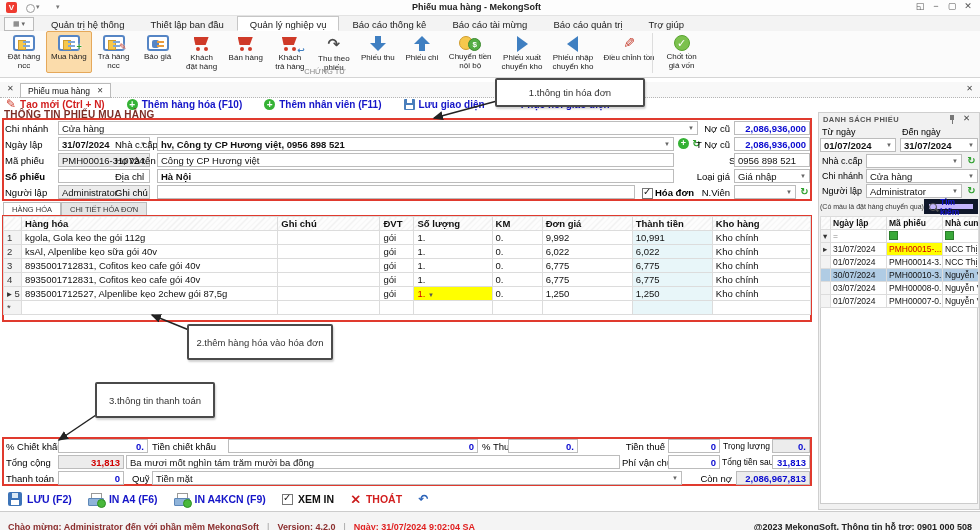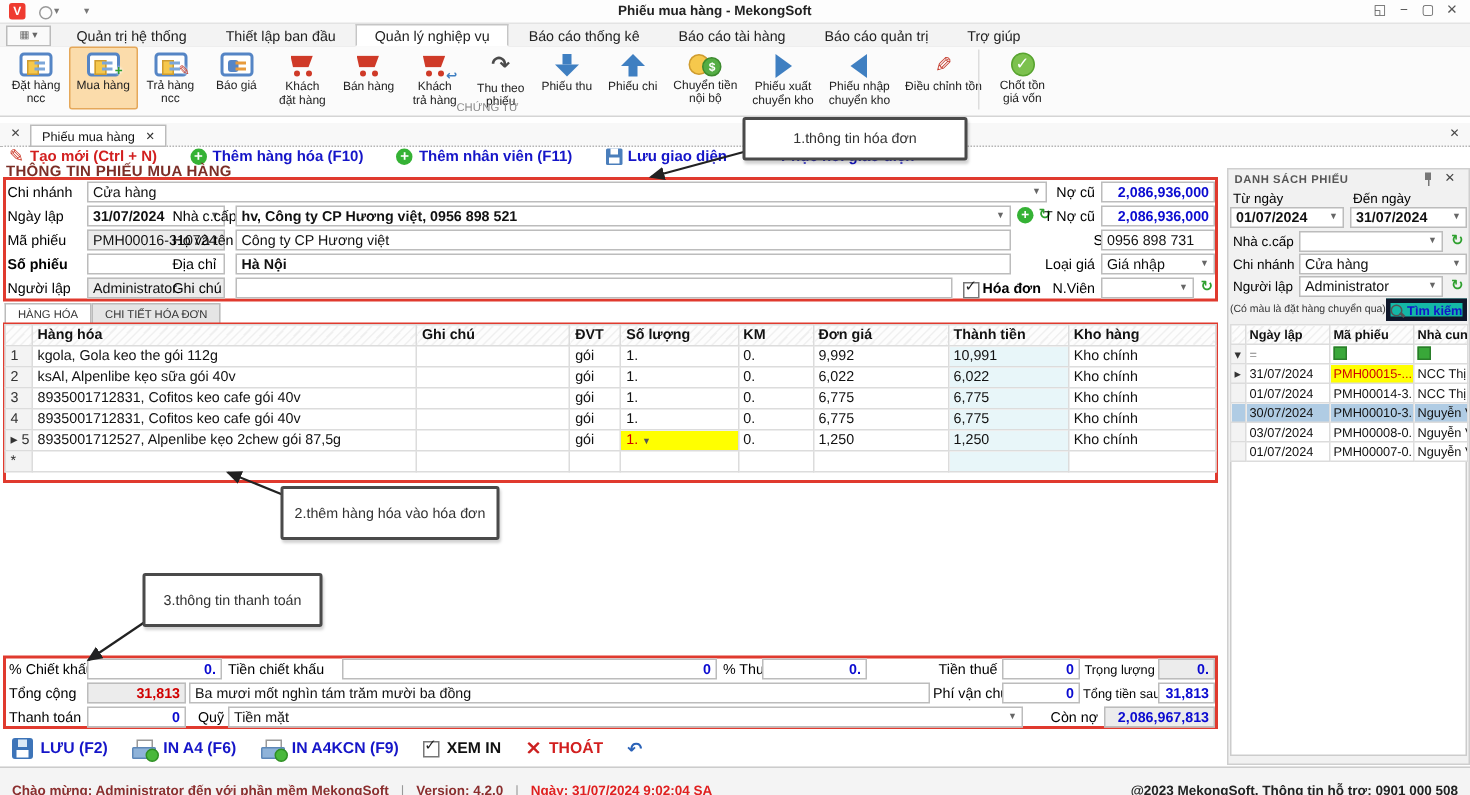--- a/index.html
+++ b/index.html
@@ -103,21 +103,21 @@
   .callout{position:absolute;background:#fff;border:2px solid #4a4a4a;border-radius:2px;display:flex;align-items:center;justify-content:center;font-size:9.5px;color:#333;box-shadow:1px 2px 2px rgba(0,0,0,.18);z-index:30;}
   #arrows{position:absolute;left:0;top:0;z-index:29;pointer-events:none;}
   
   #panel-bg{position:absolute;left:818px;top:112px;width:162px;height:398px;background:#f1f1f1;border:1px solid #cfcfcf;box-sizing:border-box;}
   #panel-title{position:absolute;left:823px;top:115px;font-size:7.5px;font-weight:bold;color:#555;letter-spacing:.4px;}
   .i-pin{position:absolute;width:8px;height:11px;}
   .i-pin::before{content:"";position:absolute;left:2px;top:1px;width:4px;height:5px;background:#777;}
   .i-pin::after{content:"";position:absolute;left:3.5px;top:6px;width:1px;height:4px;background:#777;}
   .plabel{position:absolute;font-size:9px;color:#000;white-space:nowrap;}
   #panel-hint{position:absolute;left:820px;top:203px;font-size:7px;color:#333;white-space:nowrap;}
-  #search-btn{position:absolute;left:924px;top:199px;width:54px;height:15px;border:3px solid #0f172a;background:#14b8a6;color:#1515c8;font-weight:bold;font-size:8.5px;display:flex;align-items:center;gap:3px;justify-content:center;box-sizing:border-box;}
+  #search-btn{position:absolute;left:924px;top:199px;width:54px;height:15px;border:5px solid #0f172a;background:#c4b5fd;color:#1515c8;font-weight:bold;font-size:8.5px;display:flex;align-items:center;gap:3px;justify-content:center;box-sizing:border-box;}
   .i-mag{width:6px;height:6px;border:1.5px solid #555;border-radius:50%;position:relative;flex:none;}
   .i-mag::after{content:"";position:absolute;width:4px;height:1.5px;background:#555;transform:rotate(45deg);right:-3px;bottom:-1px;}
   #panel-grid-wrap{position:absolute;left:820px;top:216px;width:158px;height:288px;background:#fff;border:1px solid #ccc;box-sizing:border-box;}
   #panel-grid{position:absolute;left:820px;top:216px;width:158px;}
   #panel-grid th,#panel-grid td{font-size:8.5px;height:13px;padding:0 2px;}
   tr.sel td{background:#b0cce4;}
   td.codehl{background:#ffff00;color:#d00000;font-weight:bold;}
   td.mark{background:#f3f3f3;text-align:center;color:#333;padding:0;}
   .fsq{display:inline-block;width:7px;height:7px;background:#39a839;border:1px solid #2a7d2a;}
   
@@ -158,21 +158,21 @@
     <span class="winctl" style="right:4px;">✕</span>
   </div>
 
   <div id="menubar">
     <div class="mini-btn">▦ ▾</div>
     <div id="menu-tabs">
         <div class="menu-tab">Quản trị hệ thống</div>
         <div class="menu-tab">Thiết lập ban đầu</div>
         <div class="menu-tab active">Quản lý nghiệp vụ</div>
         <div class="menu-tab">Báo cáo thống kê</div>
-        <div class="menu-tab">Báo cáo tài hàng</div>
+        <div class="menu-tab">Báo cáo tài mừng</div>
         <div class="menu-tab">Báo cáo quản trị</div>
         <div class="menu-tab">Trợ giúp</div>
       </div>
   </div>
 
   <div id="ribbon">
     <div id="ribbon-btns">
         <div class="rbtn">
        <span class="ri ri-card"></span>
        <span class="rlbl">Đặt hàng<br>ncc</span>
@@ -310,21 +310,21 @@
   <div class="lbl" style="left:5px;top:155px;">Mã phiếu</div>
   <div class="fld ro" style="left:58px;top:153px;width:92px;">
       <span>PMH00016-310724</span>
     </div>
   <div class="lbl" style="left:115px;top:155px;">Họ và tên</div>
   <div class="fld" style="left:157px;top:153px;width:517px;">
       <span>Công ty CP Hương việt</span>
     </div>
   <div class="lbl r" style="left:708px;top:155px;width:40px;">SĐT</div>
   <div class="fld" style="left:734px;top:153px;width:76px;">
-      <span>0956 898 731</span>
+      <span>0956 898 521</span>
     </div>
 
   <div class="lbl" style="left:5px;top:171px;font-weight:bold;">Số phiếu</div>
   <div class="fld" style="left:58px;top:169px;width:92px;">
       <span></span>
     </div>
   <div class="lbl" style="left:115px;top:171px;">Địa chỉ</div>
   <div class="fld" style="left:157px;top:169px;width:517px;font-weight:bold;">
       <span>Hà Nội</span>
     </div>

